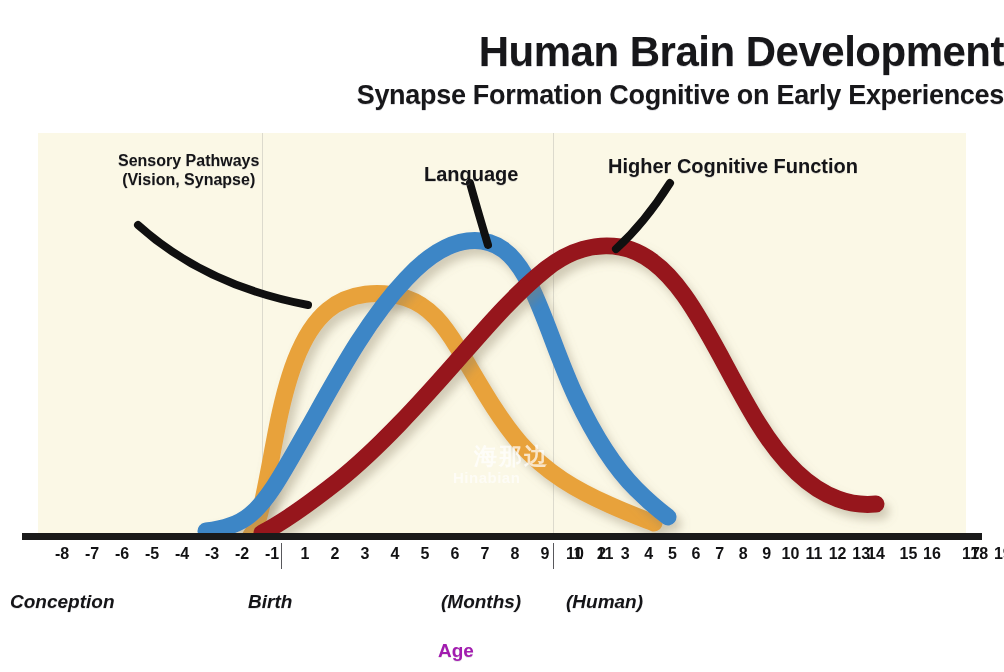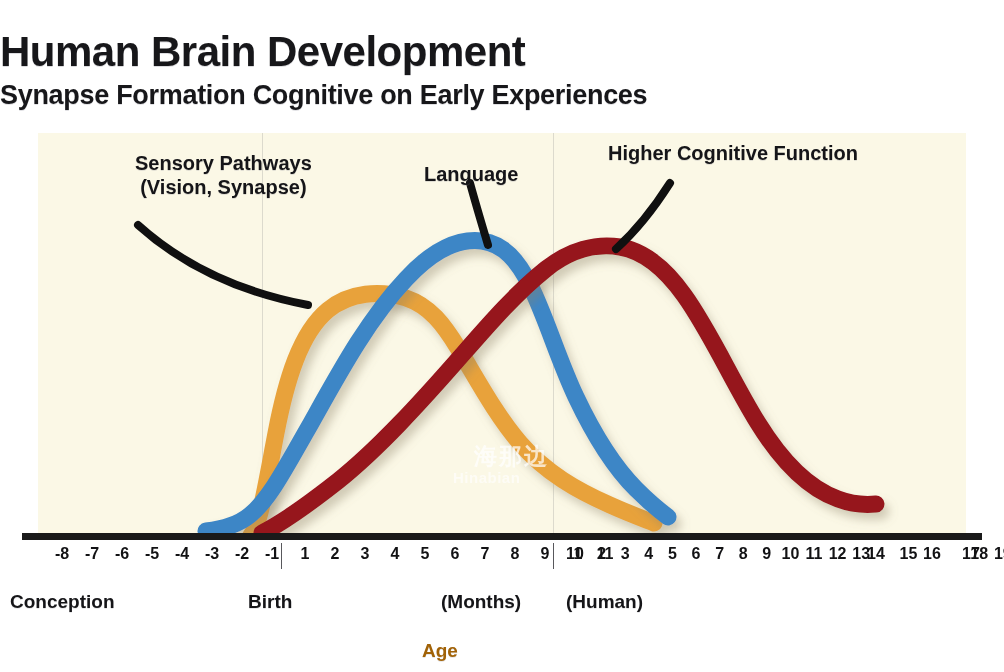--- a/index.html
+++ b/index.html
@@ -12,21 +12,21 @@
     overflow: hidden;
     font-family: "Liberation Sans", sans-serif;
     color: #1b1b1b;
   }
 
   
   #title-block {
     position: absolute;
     left: 0; top: 30px;
     width: 1004px;
-    text-align: left;
+    text-align: right;
   }
   #main-title {
     font-size: 42px;
     font-weight: bold;
     letter-spacing: -0.5px;
     color: #17171a;
     line-height: 1.05;
     text-shadow: 0 1px 0 rgba(120,120,130,0.25);
   }
   #sub-title {
@@ -84,23 +84,23 @@
   
   .annot {
     position: absolute;
     font-weight: bold;
     color: #151518;
     text-align: center;
     line-height: 1.18;
     white-space: nowrap;
     text-shadow: 0 1px 0 rgba(140,140,150,0.25);
   }
-  #annot-sensory  { left: 135px; top: 152px; font-size: 20px; }
+  #annot-sensory  { left: 118px; top: 152px; font-size: 16px; }
   #annot-language { left: 424px; top: 155px; font-size: 20px; margin-top: 8px; }
-  #annot-higher   { left: 608px; top: 142px; font-size: 20px; }
+  #annot-higher   { left: 608px; top: 155px; font-size: 20px; }
 
   
   #axis-line {
     position: absolute;
     left: 22px; top: 533px;
     width: 960px; height: 7px;
     background: #1a1a1a;
   }
   #tick-row {
     position: absolute;
@@ -125,32 +125,34 @@
 
   
   .bottom-label {
     position: absolute;
     top: 591px;
     font-size: 19px;
     font-weight: bold;
     color: #151518;
     white-space: nowrap;
     text-shadow: 0 1px 0 rgba(140,140,150,0.2);
+    font-style: italic;
   }
   #label-conception { left: 10px; }
   #label-birth      { left: 248px; }
   #label-months     { left: 441px; }
   #label-years      { left: 566px; }
   #label-age {
     position: absolute;
     top: 640px; left: 0; width: 880px;
     text-align: center;
     font-size: 19px; font-weight: bold;
-    color: #a16207;
+    color: #a21caf;
     text-shadow: 0 1px 0 rgba(140,140,150,0.2);
+    padding-left: 16px;
   }
 </style>
 </head>
 <body>
 
 <div id="title-block">
   <div id="main-title">Human Brain Development</div>
   <div id="sub-title">Synapse Formation Cognitive on Early Experiences</div>
 </div>
 

